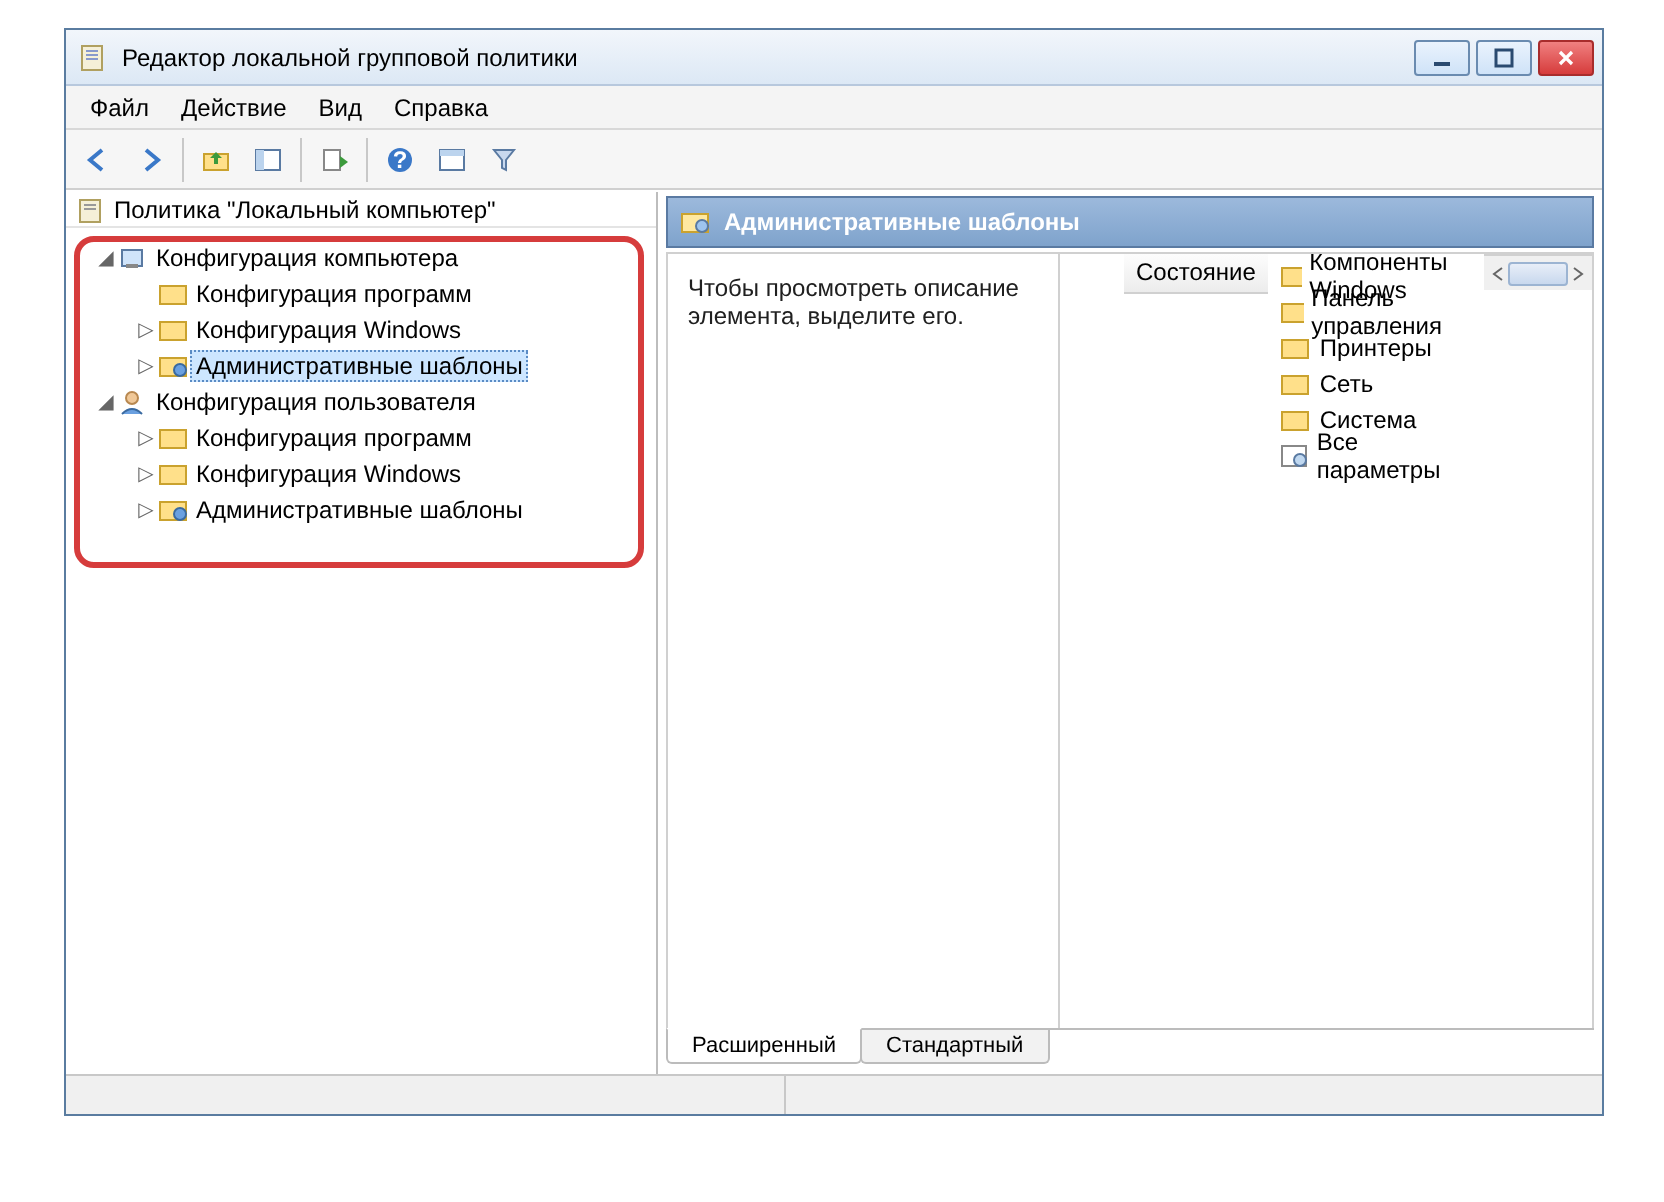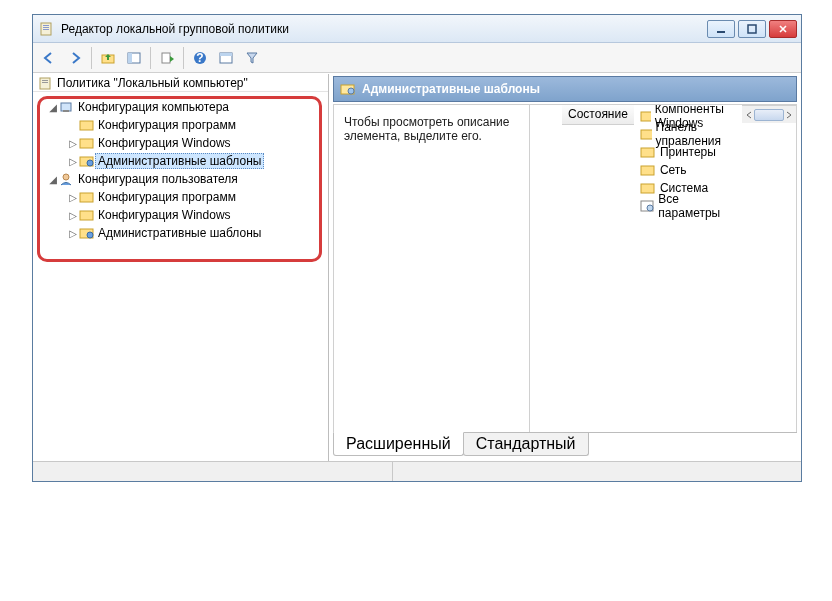--- a/index.html
+++ b/index.html
@@ -1,18 +1,18 @@
 <!DOCTYPE html>
 <html><head>
 <meta charset="utf-8">
 <style>
 * { box-sizing: border-box; margin: 0; padding: 0; font-family: "Segoe UI", Tahoma, sans-serif; font-size: 12px; }
 body { background: #fff; width: 832px; height: 601px; position: relative; }
 
-.window { position: absolute; left: 32px; top: 14px; width: 770px; height: 468px; border: 1px solid #5a7ca0; background: #fff; display: flex; flex-direction: column; }
+.window { position: absolute; left: 32px; top: 14px; width: 770px; height: 544px; border: 1px solid #5a7ca0; background: #fff; display: flex; flex-direction: column; }
 
 .titlebar { height: 28px; background: linear-gradient(#f2f6fb,#dce8f5); border-bottom: 1px solid #b7c8dd; display: flex; align-items: center; padding: 0 4px 0 6px; }
 .titlebar .ticon { margin-right: 6px; }
 .titlebar .ttext { font-size: 12px; color: #000; flex: 1; }
 .winbtns { display: flex; gap: 3px; }
 .winbtn { width: 28px; height: 18px; border: 1px solid #6a8bb0; border-radius: 2px; display: flex; align-items: center; justify-content: center; background: linear-gradient(#eaf3fd,#cfe3f8); cursor: pointer; }
 .winbtn.close { background: linear-gradient(#f08080,#d63c3c); border-color: #a82c2c; color: #fff; }
 
 .menubar { height: 22px; display: flex; align-items: center; padding: 0 4px; border-bottom: 1px solid #d8d8d8; background: #f4f4f4; }
 .menuitem { padding: 2px 8px; cursor: pointer; }
@@ -37,21 +37,21 @@
 .rheader { height: 26px; margin: 2px 4px 0 4px; background: linear-gradient(#9cb9dc,#7fa3cc); border: 1px solid #5a7aa2; display: flex; align-items: center; gap: 6px; padding: 0 6px; color: #fff; font-weight: bold; }
 .rcontent { flex: 1; display: flex; margin: 2px 4px 0 4px; border: 1px solid #d0d0d0; border-bottom: none; gap: 32px; }
 .rdesc { width: 196px; padding: 10px 10px; color: #202020; border-right: 1px solid #d0d0d0; }
 .rlist { flex: 1; display: flex; flex-direction: row; }
 .rlisthdr { height: 20px; border-bottom: 1px solid #d0d0d0; background: linear-gradient(#fdfdfd,#ececec); padding: 2px 6px; }
 .ritems { flex: 1; padding: 2px 6px; overflow: hidden;}
 .ritem { height: 18px; display: flex; align-items: center; gap: 4px; cursor: pointer; }
 .rscroll { height: 18px; border-top: 1px solid #d0d0d0; background: #f0f0f0; display: flex; justify-content: center; align-items: center; }
 .thumb { width: 30px; height: 12px; background: linear-gradient(#e8eef8,#c8d8ee); border: 1px solid #9cb4d2; border-radius: 2px; }
 .tabrow-wrap { display:flex; align-items:flex-start; margin: 0 4px 4px 4px; border-top:1px solid #bcbcbc; padding-top:0;}
-.tab2 { padding: 2px 12px; border: 1px solid #bcbcbc; border-top:none; background: #f2f2f2; margin-right: -1px; cursor: pointer; border-radius: 0 0 3px 3px; font-size:16px;}
+.tab2 { padding: 2px 12px; border: 1px solid #bcbcbc; border-top:none; background: #f2f2f2; margin-right: -1px; cursor: pointer; border-radius: 0 0 3px 3px; font-size:11px;}
 .tab2.active { background: #fff; border-top:1px solid #fff; position:relative; top:-1px;}
 
 .statusbar { height: 20px; border-top: 1px solid #c8c8c8; background: #f0f0f0; display:flex;}
 .statusbar .cell{ border-right:1px solid #c8c8c8; width:360px; height:100%;}
 .statusbar .cell:last-child{border-right:none; flex:1;}
 
 
 svg { display: block; }
 .folder-icon rect { fill: #ffe08a; stroke: #caa22e; }
 </style>
@@ -82,20 +82,26 @@
           </svg>
         </div>
       <div class="winbtn close">
           <svg width="10" height="10">
             <path d="M2 2 L8 8 M8 2 L2 8" stroke="#fff" stroke-width="1.6"></path>
           </svg>
         </div>
     </div>
   </div>
 
+  <div class="menubar">
+    <div class="menuitem">Файл</div>
+    <div class="menuitem">Действие</div>
+    <div class="menuitem">Вид</div>
+    <div class="menuitem">Справка</div>
+  </div>
 
   <div class="toolbar">
     <div class="tbtn">
         <svg width="16" height="16">
           <path d="M10 3 L4 8 L10 13" fill="none" stroke="#3a78c8" stroke-width="2"></path>
         </svg>
       </div>
     <div class="tbtn">
         <svg width="16" height="16">
           <path d="M6 3 L12 8 L6 13" fill="none" stroke="#3a78c8" stroke-width="2"></path>

